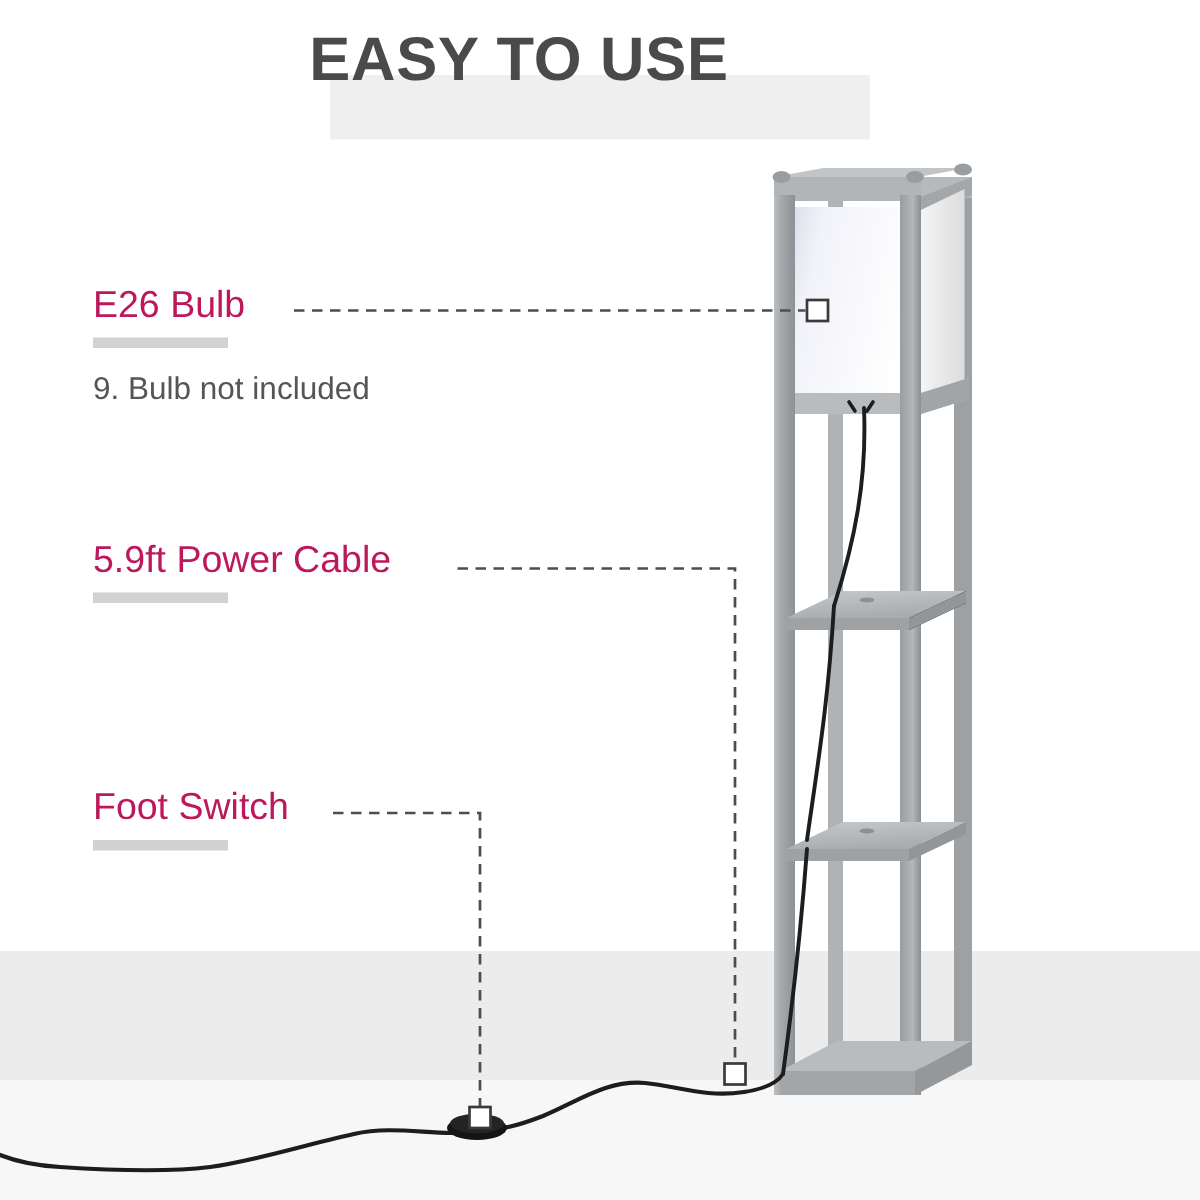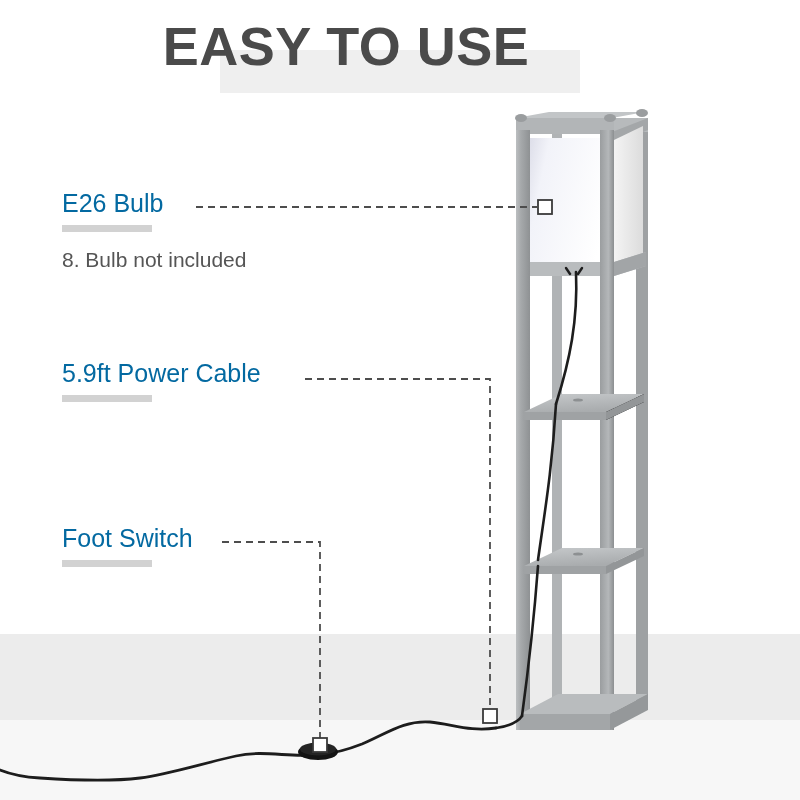--- a/index.html
+++ b/index.html
@@ -46,35 +46,35 @@
     width: 360px;
     height: 43px;
     background: #efefef;
   }
   .title-text {
     position: absolute;
     left: 0;
     top: 18px;
     width: 692px;
     text-align: center;
-    font-size: 54px;
+    font-size: 41px;
     font-weight: bold;
     letter-spacing: 0.5px;
     color: #4a4a4a;
     line-height: 1.05;
   }
 
   
   .ann {
     position: absolute;
     left: 62px;
   }
   .ann-head {
     font-size: 25px;
-    color: #0369a1;
+    color: #be185d;
     font-weight: normal;
     line-height: 1.1;
     white-space: nowrap;
   }
   .ann-rule {
     margin-top: 7px;
     width: 90px;
     height: 7px;
     background: #d2d2d2;
   }
@@ -237,21 +237,21 @@
 
     <rect x="538" y="200" width="14" height="14" fill="#ffffff" stroke="#3a3a3a" stroke-width="1.8"></rect>
     <rect x="483" y="709" width="14" height="14" fill="#ffffff" stroke="#3a3a3a" stroke-width="1.8"></rect>
     <rect x="313" y="738" width="14" height="14" fill="#ffffff" stroke="#3a3a3a" stroke-width="1.8"></rect>
   </svg>
 
   <div class="ann" id="ann-bulb">
     <div class="ann-head">E26 Bulb</div>
     <div class="ann-rule"></div>
     <div class="ann-list">
-      <div class="ann-item">8. Bulb not included</div>
+      <div class="ann-item">9. Bulb not included</div>
     </div>
   </div>
 
   <div class="ann" id="ann-cable">
     <div class="ann-head">5.9ft Power Cable</div>
     <div class="ann-rule"></div>
   </div>
 
   <div class="ann" id="ann-switch">
     <div class="ann-head">Foot Switch</div>

